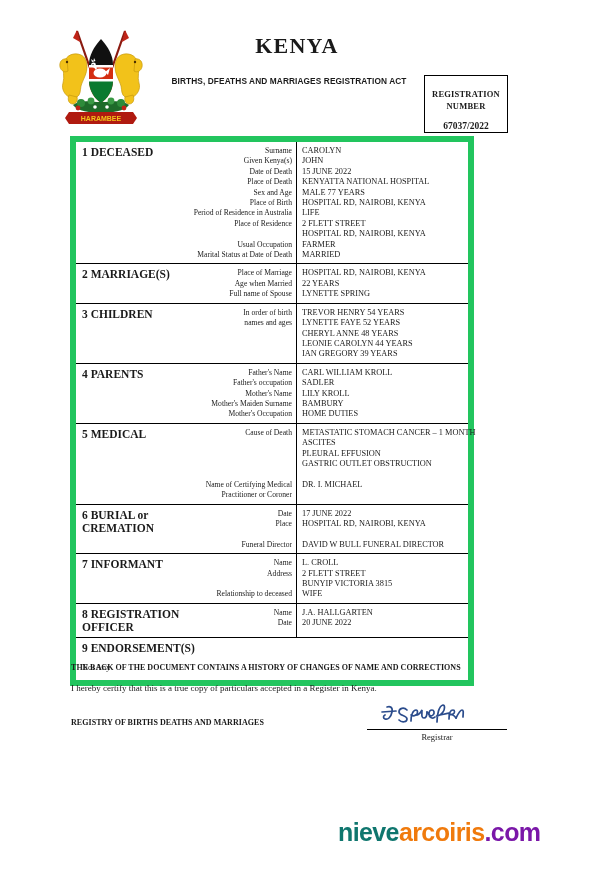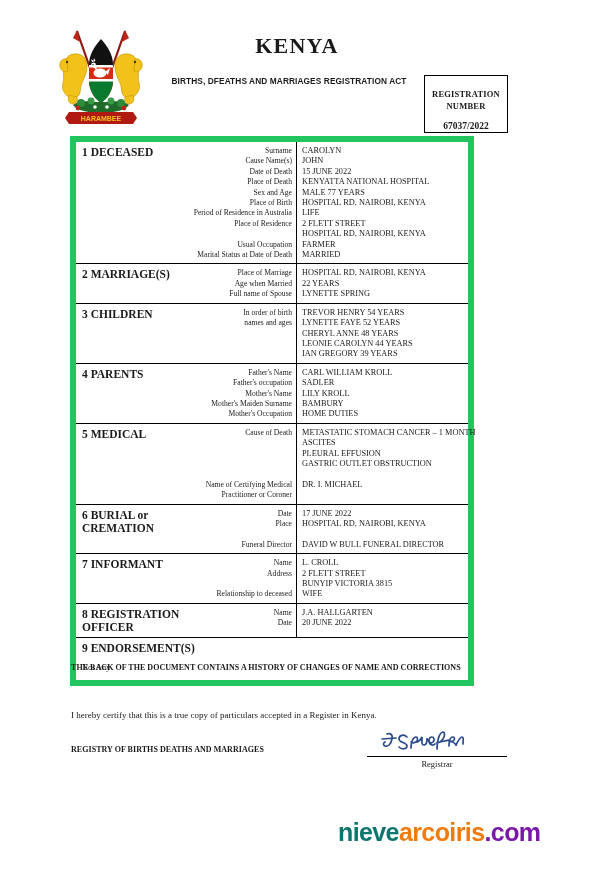--- a/index.html
+++ b/index.html
@@ -178,21 +178,21 @@
     font-family: "Liberation Serif", serif;
     font-weight: bold;
     font-size: 8px;
     letter-spacing: 0.05px;
     line-height: 12px;
   }
   .foot-norm {
     font-family: "Liberation Serif", serif;
     font-size: 9px;
     line-height: 13px;
-    margin-top: 35px;
+    margin-top: 8px;
   }
   .registry-row {
     margin-top: 22px;
     position: relative;
     height: 44px;
   }
   .registry-label {
     font-family: "Liberation Serif", serif;
     font-weight: bold;
     font-size: 8px;
@@ -314,21 +314,21 @@
       <div class="rn">67037/2022</div>
     </div>
   </div>
 
   <div class="cert-table" id="cert-table">
       <div class="sect">
         <div class="sect-title">1 DECEASED</div>
         <div class="sect-body">
           <div class="labels">
             <div class="lab">Surname</div>
-            <div class="lab">Cause Name(s)</div>
+            <div class="lab">Given Kenya(s)</div>
             <div class="lab">Date of Death</div>
             <div class="lab">Place of Death</div>
             <div class="lab">Sex and Age</div>
             <div class="lab">Place of Birth</div>
             <div class="lab">Period of Residence in Australia</div>
             <div class="lab">Place of Residence</div>
             <div class="lab spacer"></div>
             <div class="lab">Usual Occupation</div>
             <div class="lab">Marital Status at Date of Death</div>
           </div>

